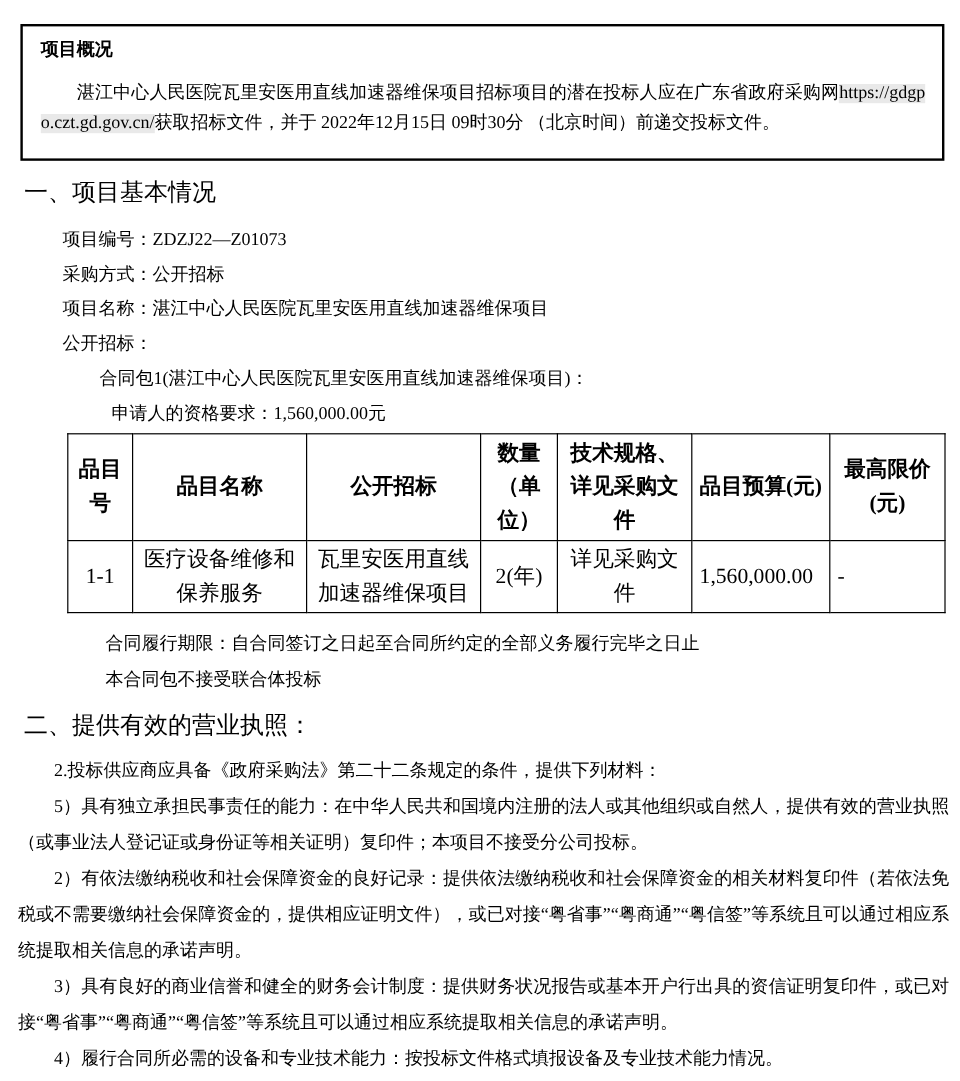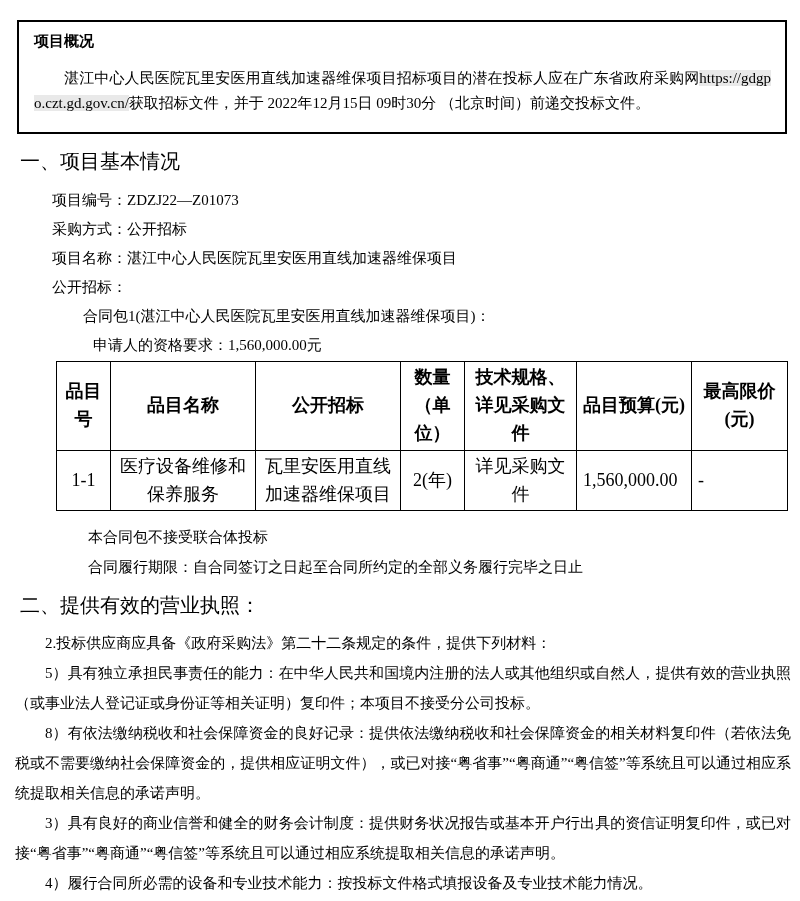--- a/index.html
+++ b/index.html
@@ -127,26 +127,26 @@
       <td>瓦里安医用直线加速器维保项目</td>
       <td>2(年)</td>
       <td>详见采购文件</td>
       <td class="num-right">1,560,000.00</td>
       <td class="num-right">-</td>
     </tr>
   </tbody>
 </table>
 
 <div class="notes-block">
+  <div class="note-line">合同履行期限：自合同签订之日起至合同所约定的全部义务履行完毕之日止</div>
   <div class="note-line">本合同包不接受联合体投标</div>
-  <div class="note-line">合同履行期限：自合同签订之日起至合同所约定的全部义务履行完毕之日止</div>
 </div>
 
 <h2 class="section-heading second">二、提供有效的营业执照：</h2>
 
 <div class="paragraphs-block">
   <p>2.投标供应商应具备《政府采购法》第二十二条规定的条件，提供下列材料：</p>
   <p>5）具有独立承担民事责任的能力：在中华人民共和国境内注册的法人或其他组织或自然人，提供有效的营业执照（或事业法人登记证或身份证等相关证明）复印件；本项目不接受分公司投标。</p>
-  <p>8）有依法缴纳税收和社会保障资金的良好记录：提供依法缴纳税收和社会保障资金的相关材料复印件（若依法免税或不需要缴纳社会保障资金的，提供相应证明文件），或已对接“粤省事”“粤商通”“粤信签”等系统且可以通过相应系统提取相关信息的承诺声明。</p>
+  <p>2）有依法缴纳税收和社会保障资金的良好记录：提供依法缴纳税收和社会保障资金的相关材料复印件（若依法免税或不需要缴纳社会保障资金的，提供相应证明文件），或已对接“粤省事”“粤商通”“粤信签”等系统且可以通过相应系统提取相关信息的承诺声明。</p>
   <p>3）具有良好的商业信誉和健全的财务会计制度：提供财务状况报告或基本开户行出具的资信证明复印件，或已对接“粤省事”“粤商通”“粤信签”等系统且可以通过相应系统提取相关信息的承诺声明。</p>
   <p>4）履行合同所必需的设备和专业技术能力：按投标文件格式填报设备及专业技术能力情况。</p>
 
 </div>
 
 </body></html>

